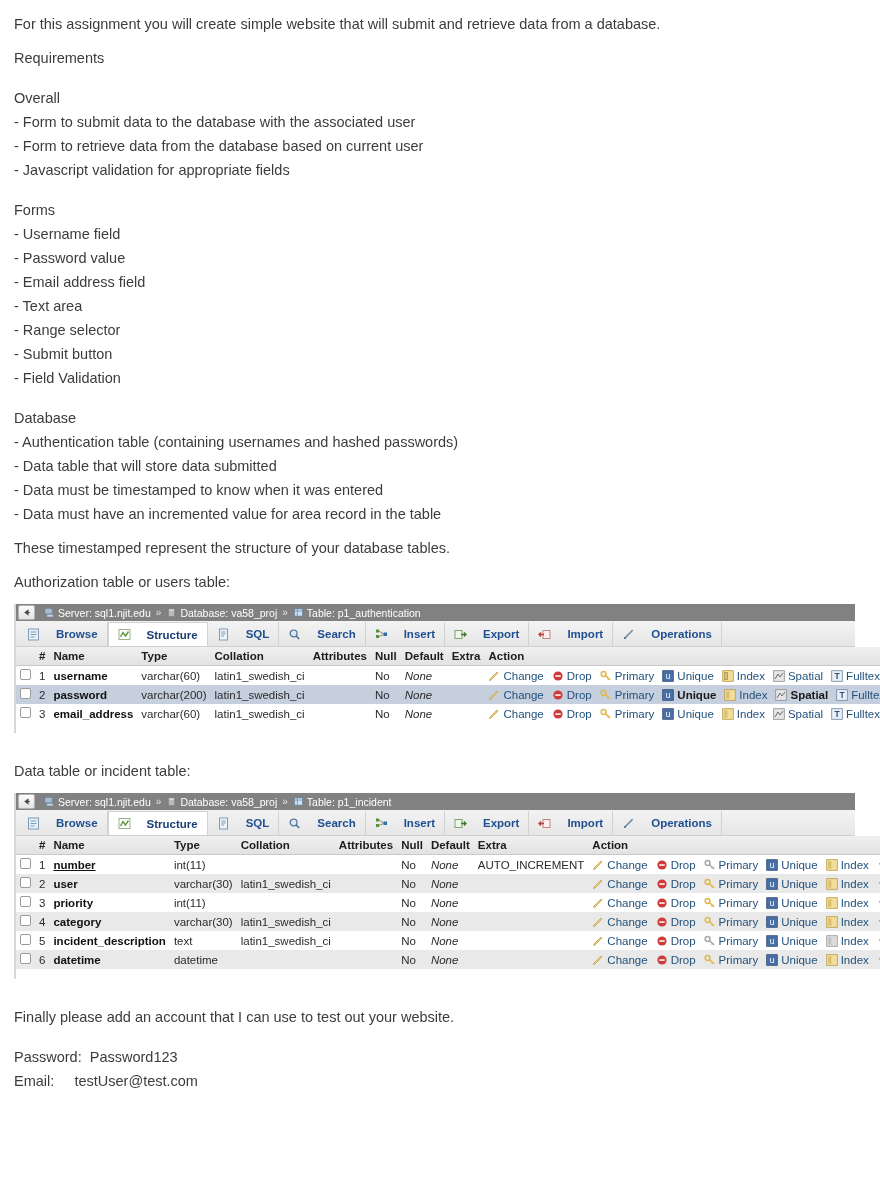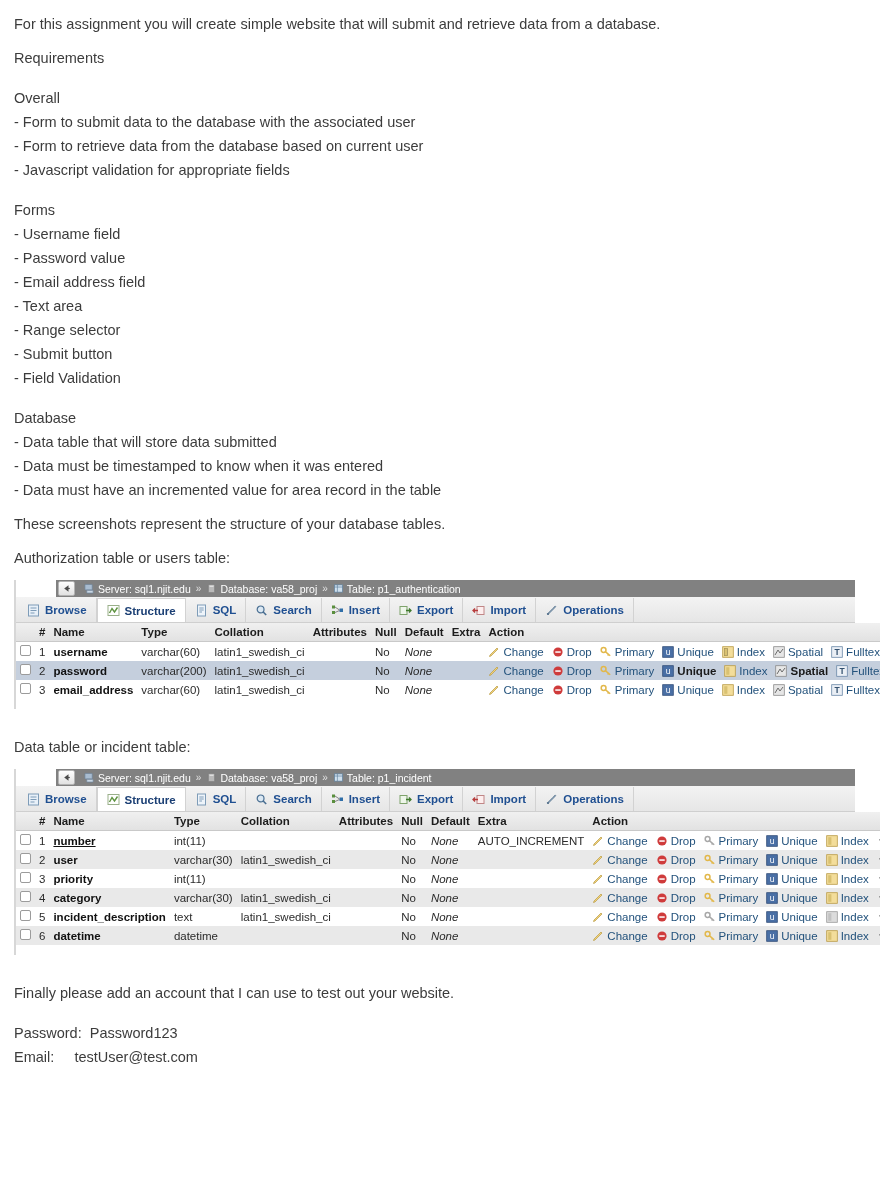--- a/index.html
+++ b/index.html
@@ -47,21 +47,20 @@
     box-sizing: border-box;
   }
   .pma-crumbbar {
     display: flex;
     align-items: center;
     height: 17px;
     background: #818181;
     color: #ffffff;
     font-size: 10.5px;
     padding-left: 0;
-    margin-left: 40px;
   }
   .crumb-back {
     width: 17px;
     height: 15px;
     margin: 1px 3px 1px 2px;
     background: linear-gradient(#fdfdfd, #e2e2e2);
     border: 1px solid #b3b3b3;
     border-radius: 2px;
     display: flex;
     align-items: center;
@@ -93,21 +92,21 @@
     display: flex;
     align-items: flex-end;
     height: 25px;
     background: linear-gradient(#f3f3f3, #e6e6e6);
     border-bottom: 1px solid #cfcfcf;
     padding-left: 2px;
   }
   .tab {
     display: flex;
     align-items: center;
-    gap: 5px;
+    gap: 16px;
     height: 24px;
     padding: 0 9px;
     font-size: 11.5px;
     font-weight: bold;
     color: #1f4f91;
     border-right: 1px solid #d2d2d2;
     box-sizing: border-box;
     white-space: nowrap;
   }
   .tab.active {
@@ -186,26 +185,27 @@
       <div class="line">- Password value</div>
       <div class="line">- Email address field</div>
       <div class="line">- Text area</div>
       <div class="line">- Range selector</div>
       <div class="line">- Submit button</div>
       <div class="line">- Field Validation</div>
     </div>
 
     <div class="block">
       <div class="line">Database</div>
+      <div class="line">- Authentication table (containing usernames and hashed passwords)</div>
       <div class="line">- Data table that will store data submitted</div>
       <div class="line">- Data must be timestamped to know when it was entered</div>
       <div class="line">- Data must have an incremented value for area record in the table</div>
     </div>
 
-    <div class="para line">These screenshots represent the structure of your database tables.</div>
+    <div class="para line">These timestamped represent the structure of your database tables.</div>
     <div class="para line">Authorization table or users table:</div>
   </div>
 
   <div class="pma">
 
     <div class="pma-crumbbar">
       <div class="crumb-back">
         <svg class="bi" width="9" height="9" viewBox="0 0 9 9" aria-hidden="true">
           <path d="M6.5 1.2 L2.2 4.5 L6.5 7.8 Z" fill="#4a4a4a"></path>
           <rect x="5.6" y="3.9" width="2.2" height="1.2" fill="#4a4a4a"></rect>

